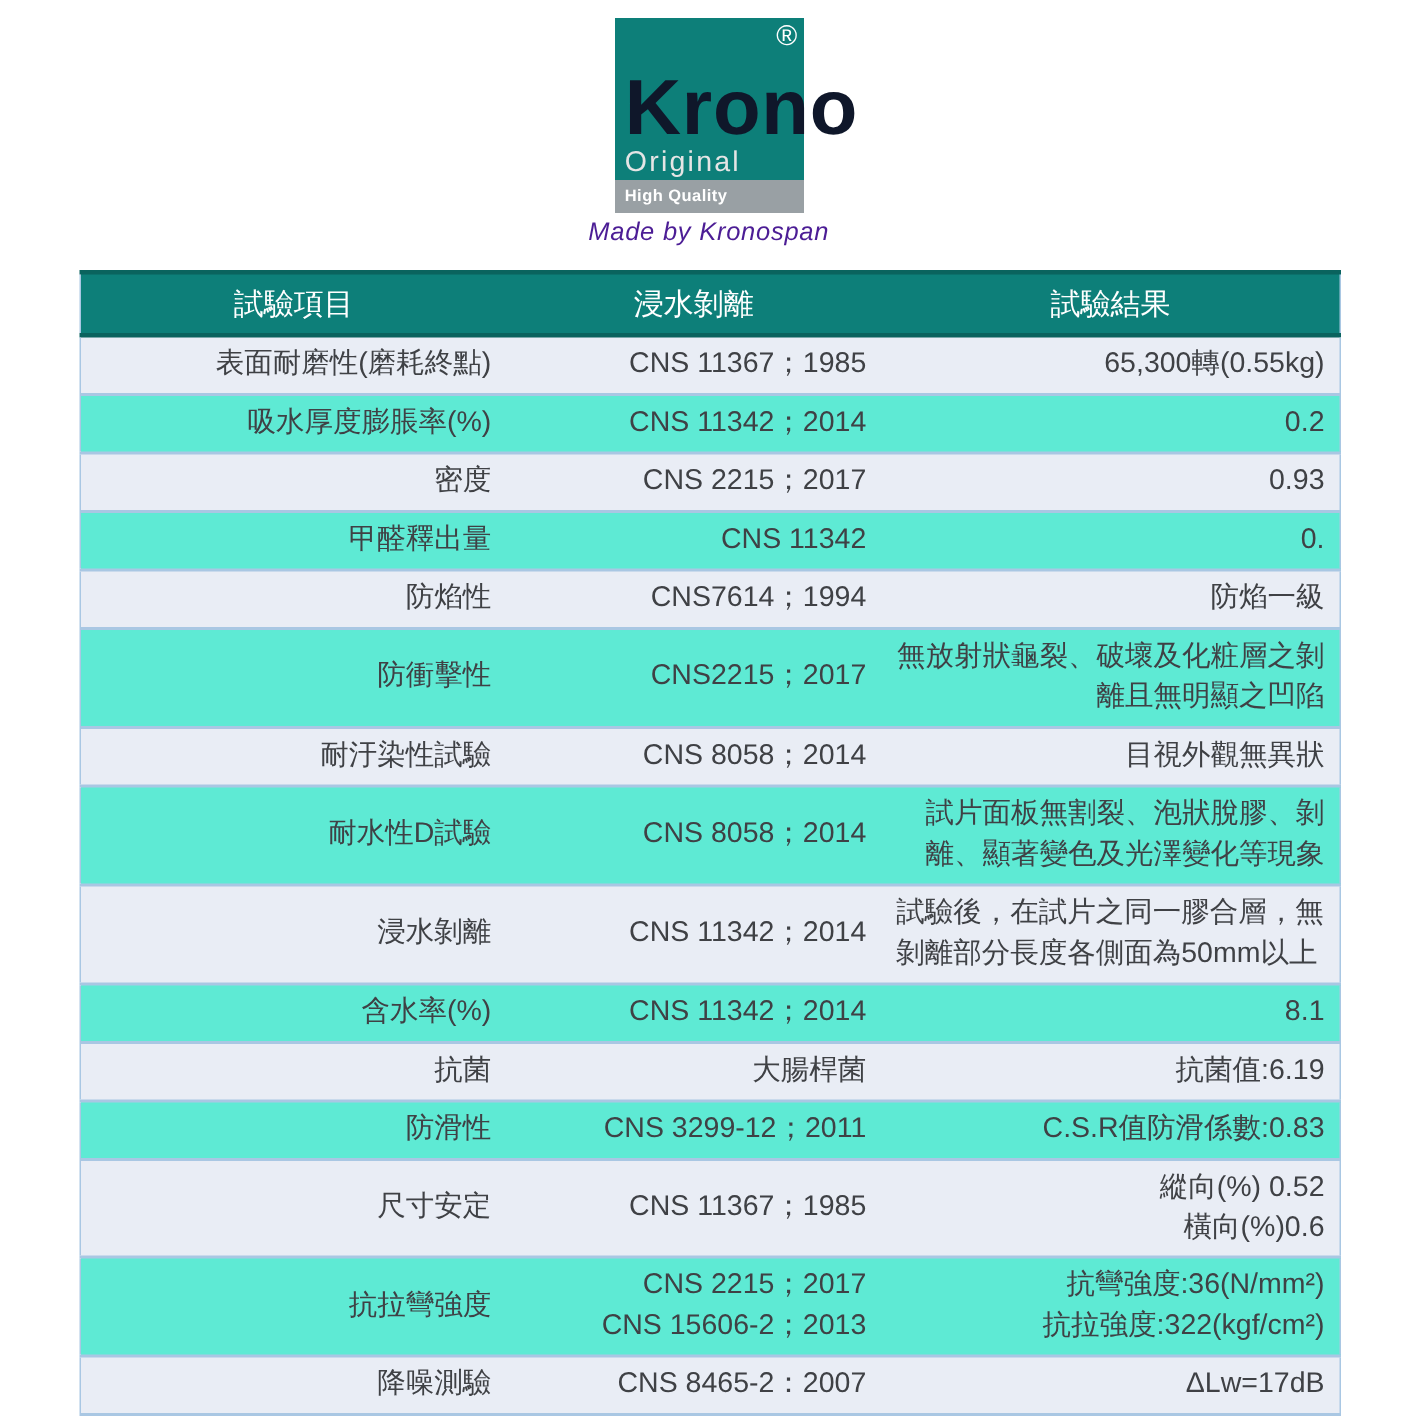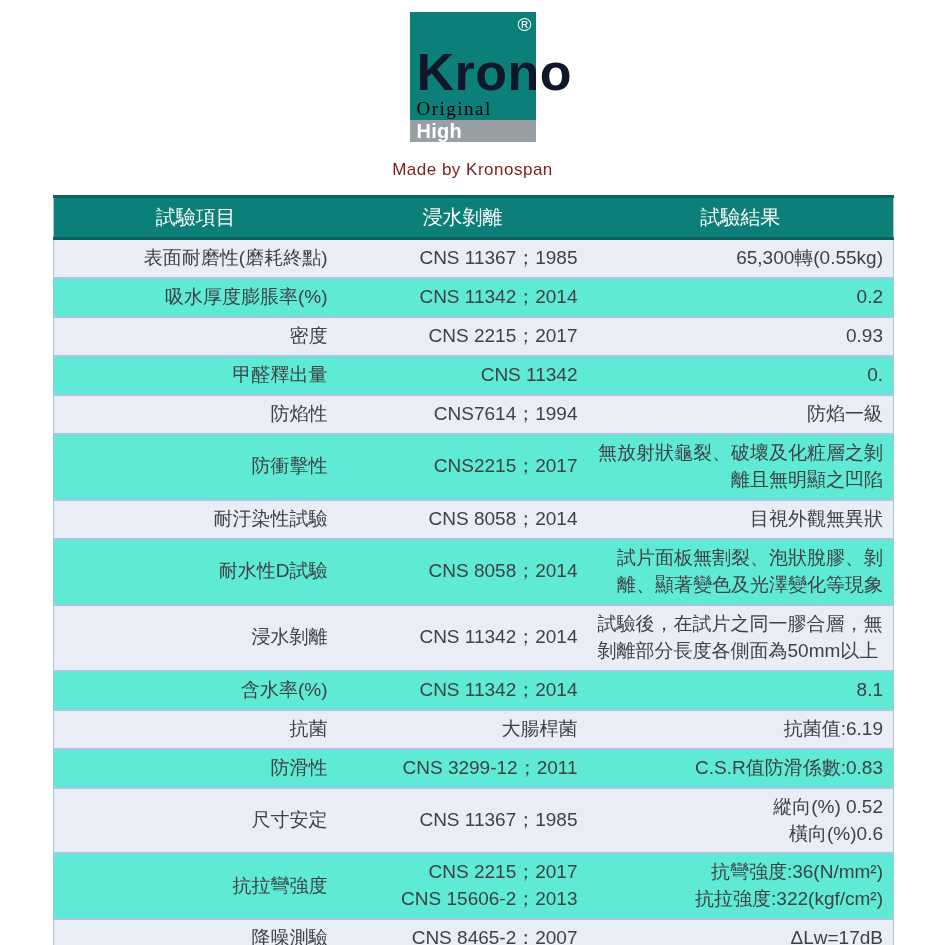--- a/index.html
+++ b/index.html
@@ -20,31 +20,32 @@
   }
   .reg-mark{
     position:absolute;top:3px;right:4px;
     color:#ffffff;font-size:19px;line-height:19px;font-weight:400;
   }
   .brand-line1{
     color:#0f172a;font-weight:bold;font-size:52px;line-height:1;
     padding:34px 0 0 7px;letter-spacing:0.5px;
   }
   .brand-line2{
-    color:#000000;
-    font-family:Liberation Serif, serif;
+    color:#e5e5e5;
+    font-family:Liberation Sans, sans-serif;
     font-size:19px;line-height:1.1;padding:1px 0 0 7px;letter-spacing:1.5px;
   }
   .quality-band{
     margin-top:auto;height:22px;background:#99a0a4;
-    color:#ffffff;font-weight:bold;font-size:20px;line-height:22px;
+    color:#ffffff;font-weight:bold;font-size:11px;line-height:22px;
     padding-left:7px;letter-spacing:0.3px;
   }
   .logo-caption{
-    margin-top:22px;color:#7f1d1d;font-size:17px;letter-spacing:0.5px;
+    margin-top:7px;color:#4c1d95;font-size:17px;letter-spacing:0.5px;
+    font-style:italic;
   }
 
   
   .spec-table-wrap{margin:15px 52px 0 53px;}
   table.spec{
     width:840px;border-collapse:collapse;table-layout:fixed;
     font-size:19px;color:#3f4145;border-radius:11px;
   }
   col.c1{width:284px;} col.c2{width:250px;} col.c3{width:306px;}
   table.spec th{

